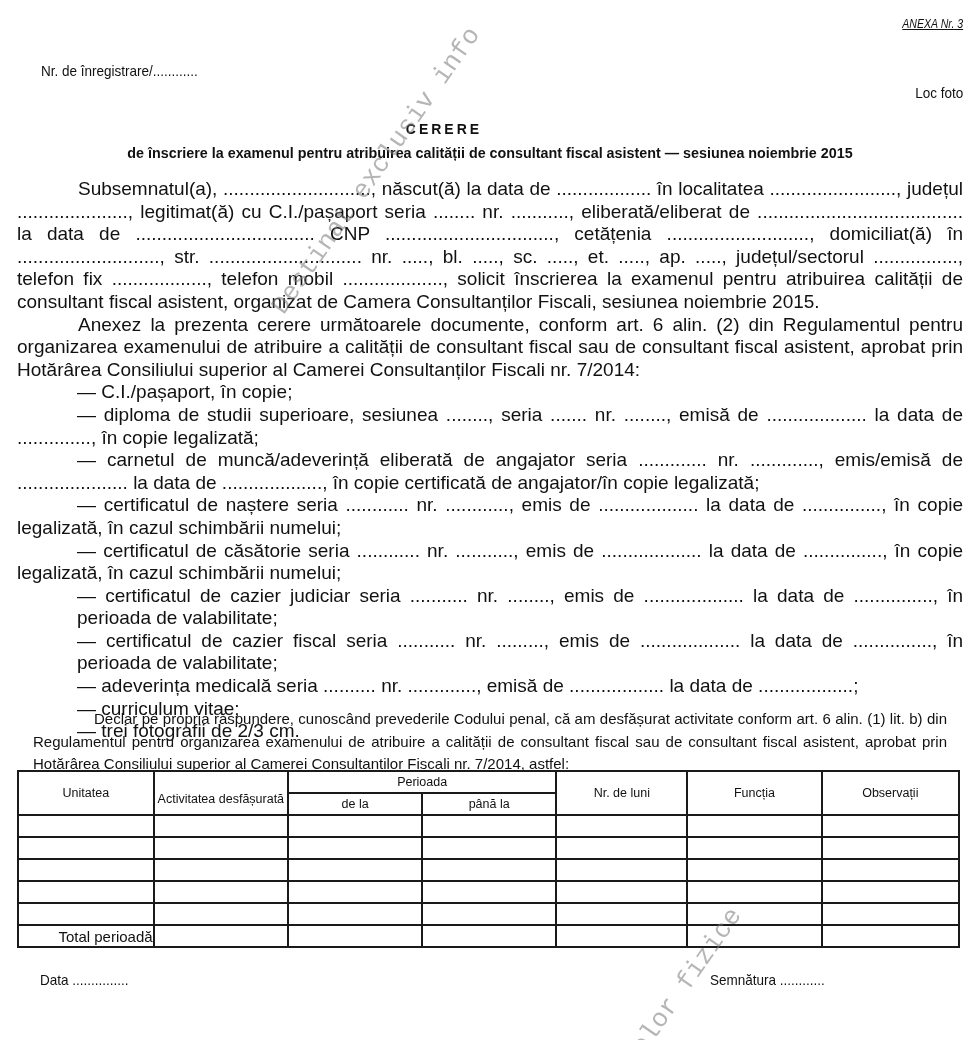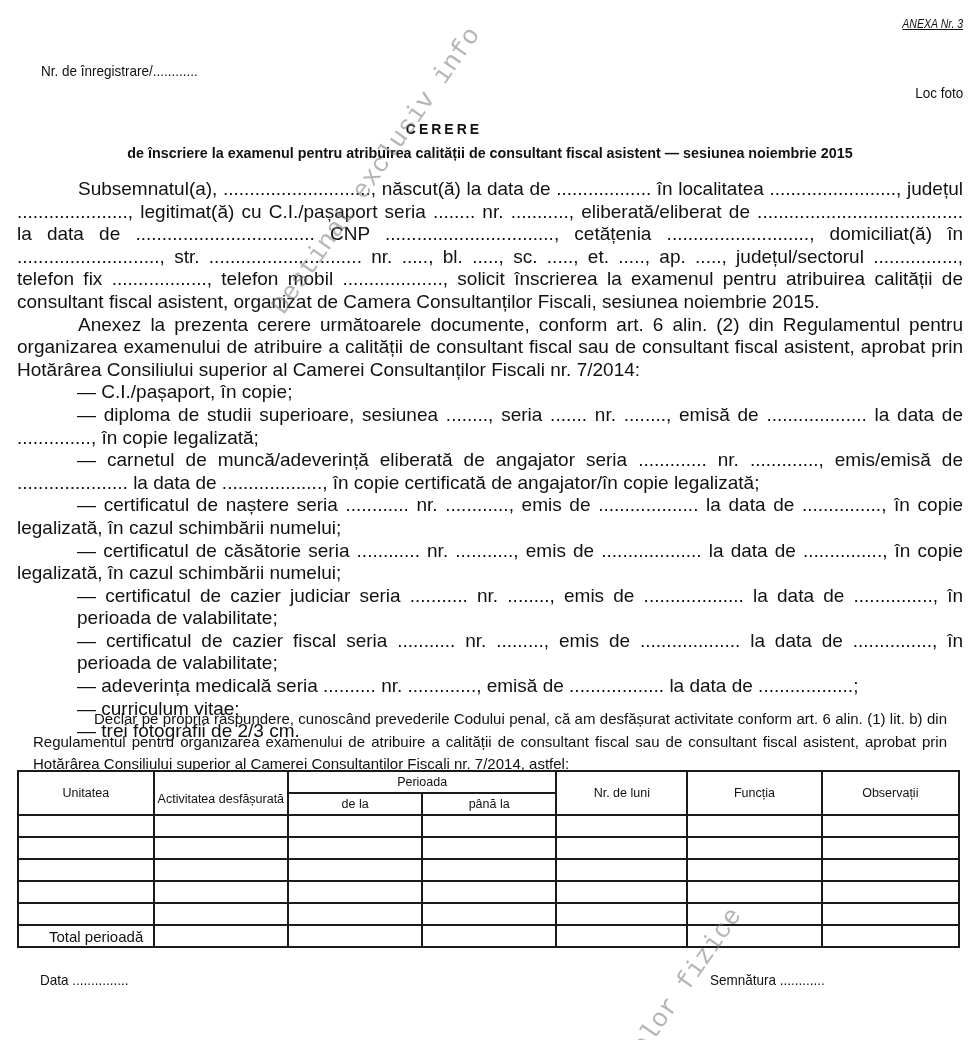--- a/index.html
+++ b/index.html
@@ -39,21 +39,21 @@
       position: absolute; left: 17px; top: 770px; width: 943px;
       border-collapse: collapse; font-size: 12.5px;
     }
     table.work td, table.work th {
       border: 2px solid #1a1a1a; padding: 0; font-weight: normal; text-align: center; vertical-align: middle;
     }
     table.work th.top { vertical-align: top; padding-top: 20px; }
     table.work tr.h1 th { height: 20px; }
     table.work tr.h2 th { height: 20px; margin-left: 23px; }
     table.work tr.row td { height: 20px; }
-    table.work td.total { font-size: 15px; text-align: left; padding-left: 30px; }
+    table.work td.total { font-size: 15px; text-align: right; padding-left: 30px; }
 
     .data-sig { left: 40px; top: 971px; font-size: 15px; transform: scaleX(0.9); transform-origin: left top; }
     .semn { left: 710px; top: 971px; font-size: 15px; transform: scaleX(0.9); transform-origin: left top; }
 
     .wm {
       position: absolute; font-family: "Liberation Mono", monospace; font-size: 26px; color: rgba(120,120,120,0.55);
       transform: rotate(-55deg); transform-origin: left bottom; white-space: nowrap; pointer-events: none;
     }
     .wm1 { left: 290px; top: 290px; }
     .wm2 { left: 650px; top: 1030px; }

